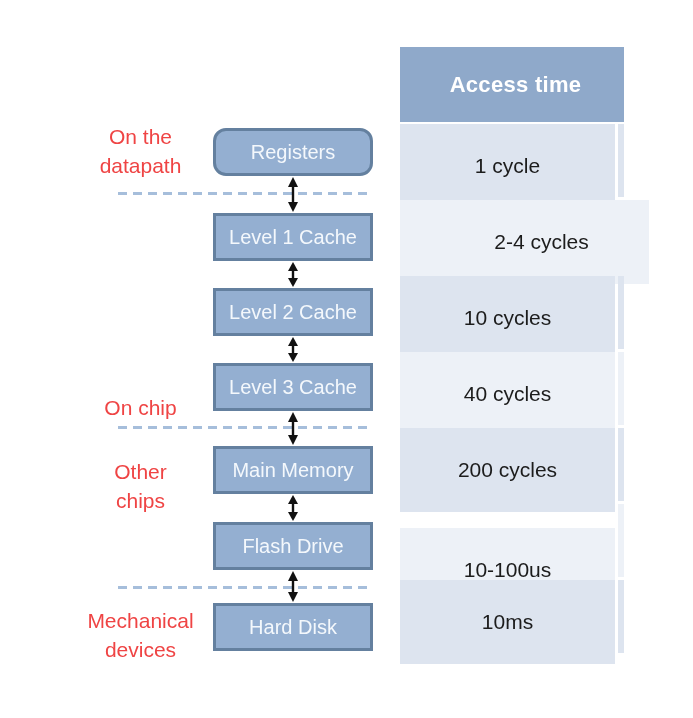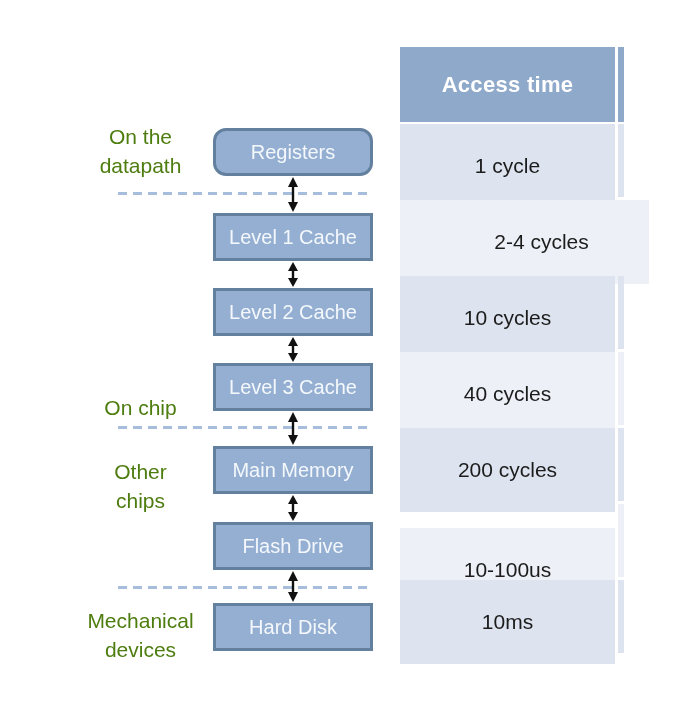--- a/index.html
+++ b/index.html
@@ -11,21 +11,21 @@
     font-family: "Liberation Sans", sans-serif;
     overflow: hidden;
   }
 
   
   .group-label {
     position: absolute;
     left: 58px;
     width: 165px;
     text-align: center;
-    color: #4d7c0f;
+    color: #ef4444;
     font-size: 21px;
     line-height: 29px;
   }
   .lbl-datapath   { top: 122px; }
   .lbl-onchip     { top: 393px; }
   .lbl-otherchips { top: 457px; }
   .lbl-mech       { top: 606px; }
 
   
   .level-box {
@@ -74,20 +74,21 @@
 
   
   .at-header {
     position: absolute;
     left: 400px; top: 47px;
     width: 215px; height: 75px;
     background: #8fa9ca;
     display: flex; align-items: center; justify-content: center;
     color: #ffffff; font-size: 22px; font-weight: bold;
     letter-spacing: 0.3px;
+    padding-left: 8px;
   }
   .at-row {
     position: absolute;
     left: 400px;
     width: 215px; height: 84px;
     display: flex; align-items: center; justify-content: center;
     color: #1c1c1c; font-size: 21px;
   }
   .row-dark  { background: #dde4ef; }
   .row-light { background: #edf1f7; }

